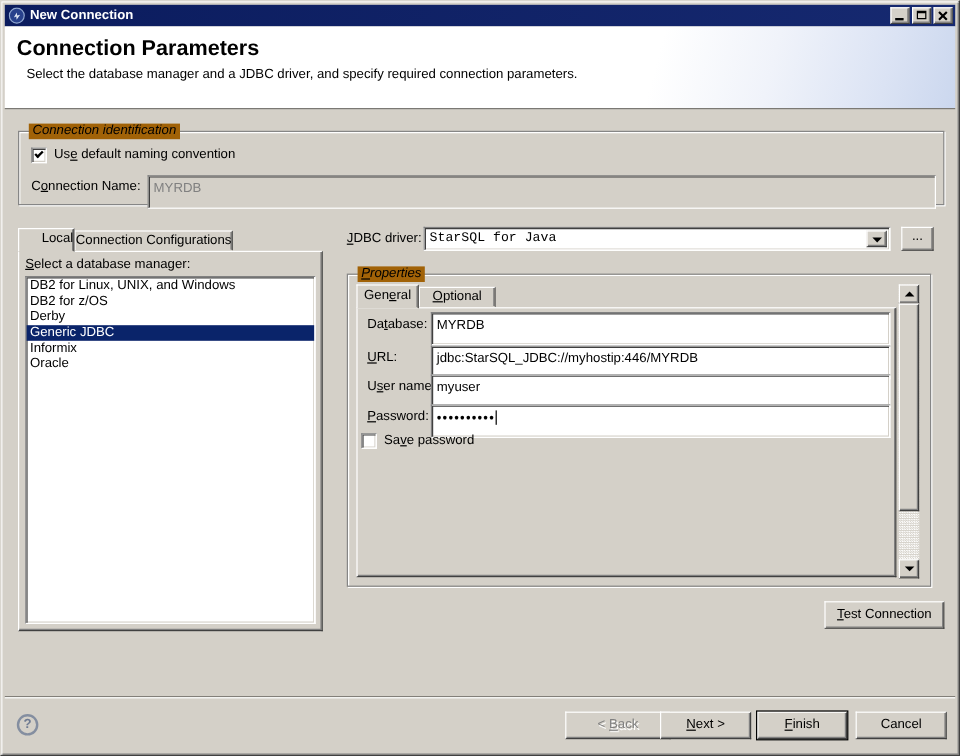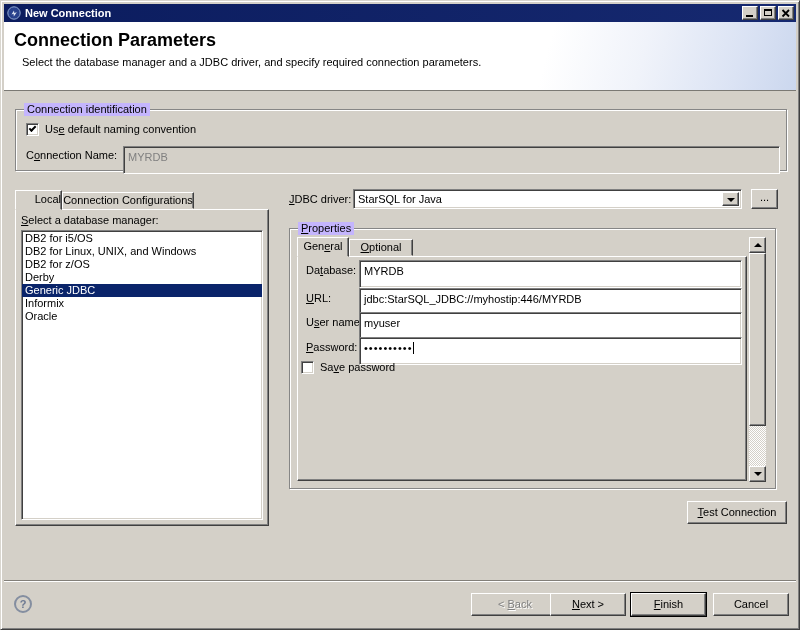--- a/index.html
+++ b/index.html
@@ -43,22 +43,22 @@
   }
   .banner-title { position:absolute; left:10px; top:8px; font-size:18px; font-weight:bold; }
   .banner-desc  { position:absolute; left:18px; top:34px; }
 
   
   .groupbox {
     position:absolute; border:1px solid #868686;
     box-shadow: 1px 1px 0 #ffffff, inset 1px 1px 0 #ffffff;
   }
   .legend {
-    position:absolute; top:-7px; left:8px; background:#c4b5fd;
-    padding:0 3px; line-height:13px; white-space:nowrap;
+    position:absolute; top:-7px; left:8px; background:#a16207;
+    padding:0 3px; line-height:13px; white-space:nowrap;font-style:italic;
   }
   .sunken {
     background:#fff; border:1px solid; border-color:#808080 #fff #fff #808080;
     box-shadow: inset 1px 1px 0 #404040, inset -1px -1px 0 #d4d0c8;
   }
   .btn {
     position:absolute; background:#d4d0c8; text-align:center;
     border:1px solid; border-color:#fff #404040 #404040 #fff;
     box-shadow: inset -1px -1px 0 #808080;
     font-size:11px; line-height:19px; cursor:default; white-space:nowrap;
@@ -91,21 +91,21 @@
     border:1px solid; border-color:#fff #404040 #404040 #fff;
     box-shadow: inset -1px -1px 0 #808080;
   }
 
   
   .listbox { position:absolute; overflow:hidden; padding-top:1px; }
   .li { height:13px; line-height:13px; padding-left:3px; white-space:nowrap; overflow:hidden; }
   .li.selected { background:#0a246a; color:#fff; }
 
   
-  .combo { position:absolute; }
+  .combo { position:absolute;font-family:Liberation Mono, monospace; }
   .combo-text { position:absolute; left:4px; top:2px; line-height:14px; white-space:nowrap; }
   .combo-btn {
     position:absolute; right:2px; top:2px; width:17px; height:14px; background:#d4d0c8;
     border:1px solid; border-color:#fff #404040 #404040 #fff;
     box-shadow: inset -1px -1px 0 #808080;
   }
   .arr-down {
     position:absolute; left:4px; top:5px; width:0; height:0;
     border-left:4px solid transparent; border-right:4px solid transparent;
     border-top:4px solid #000;
@@ -187,21 +187,20 @@
     <span class="label" style="left:10px; top:39px;">C<u>o</u>nnection Name:</span>
     <div class="field sunken disabled" style="left:107px; top:36px; width:657px;">MYRDB</div>
   </div>
 
   <div class="tab active" style="left:14px; top:189px; width:47px;text-align:right;">Local</div>
   <div class="tab inactive" style="left:61px; top:191px; width:132px;">Connection Configurations</div>
 
   <div class="panel" style="left:14px; top:208px; width:254px; height:317px;"></div>
   <span class="label" style="left:20px; top:213px; z-index:2;"><u>S</u>elect a database manager:</span>
   <div class="listbox sunken" style="left:20px; top:229px; width:242px; height:290px; z-index:2;">
-    <div class="li">DB2 for i5/OS</div>
     <div class="li">DB2 for Linux, UNIX, and Windows</div>
     <div class="li">DB2 for z/OS</div>
     <div class="li">Derby</div>
     <div class="li selected">Generic JDBC</div>
     <div class="li">Informix</div>
     <div class="li">Oracle</div>
   </div>
 
   <span class="label" style="left:288px; top:192px;"><u>J</u>DBC driver:</span>
   <div class="combo sunken" style="left:352px; top:188px; width:389px; height:20px;">

